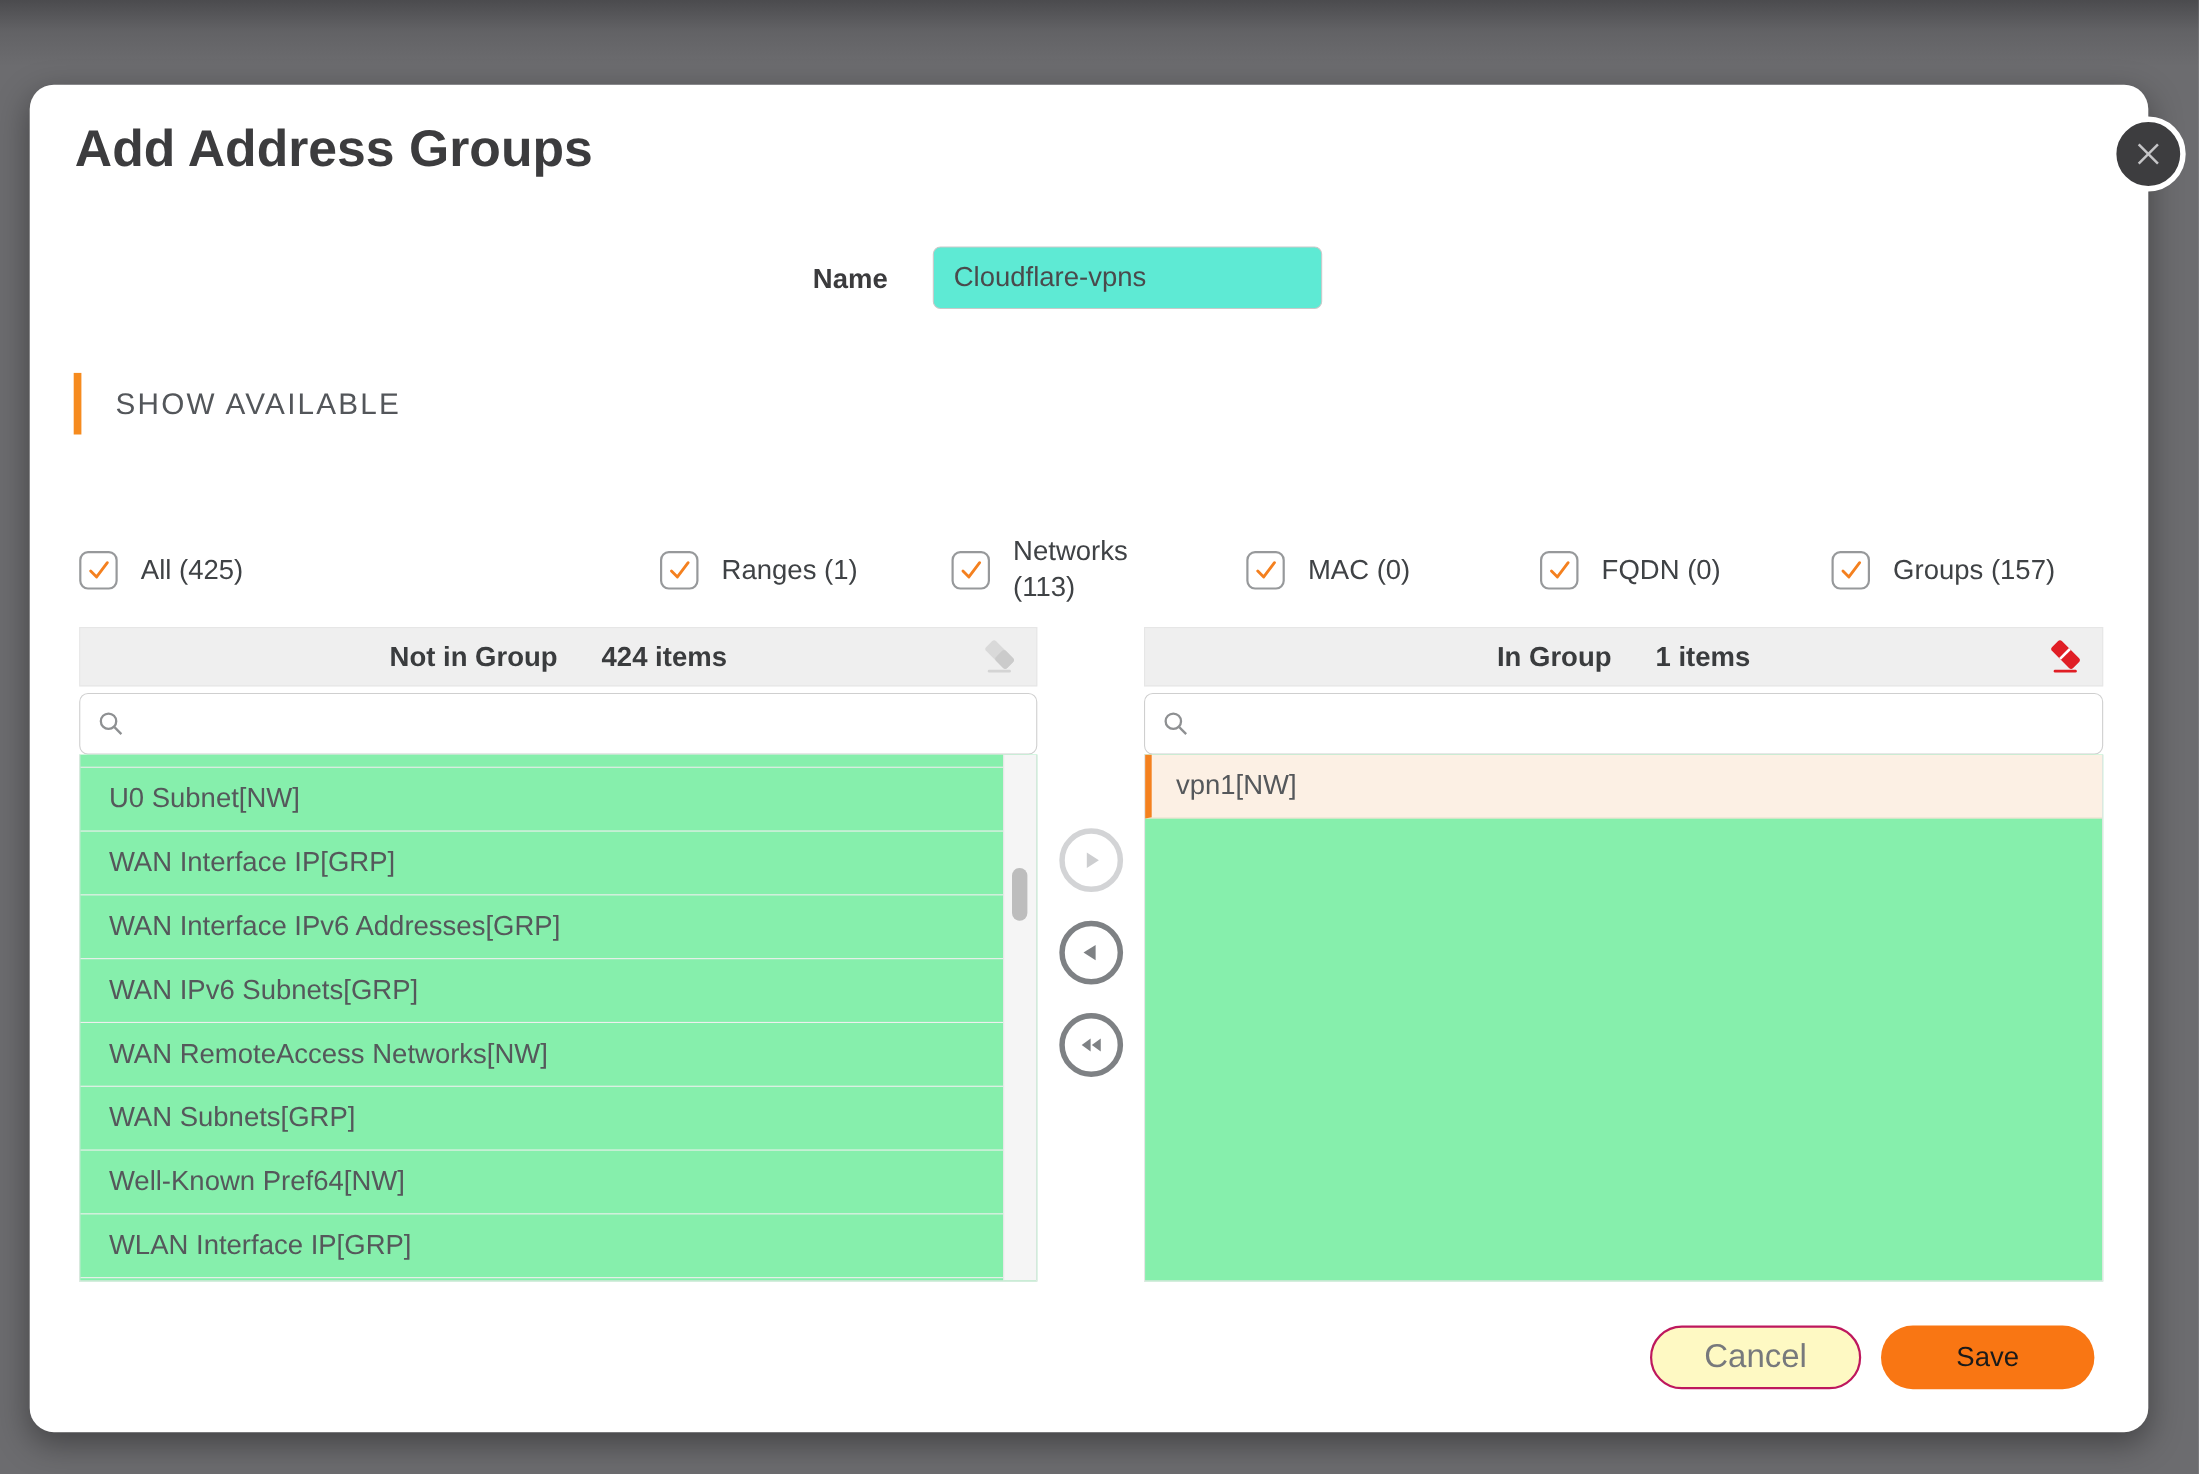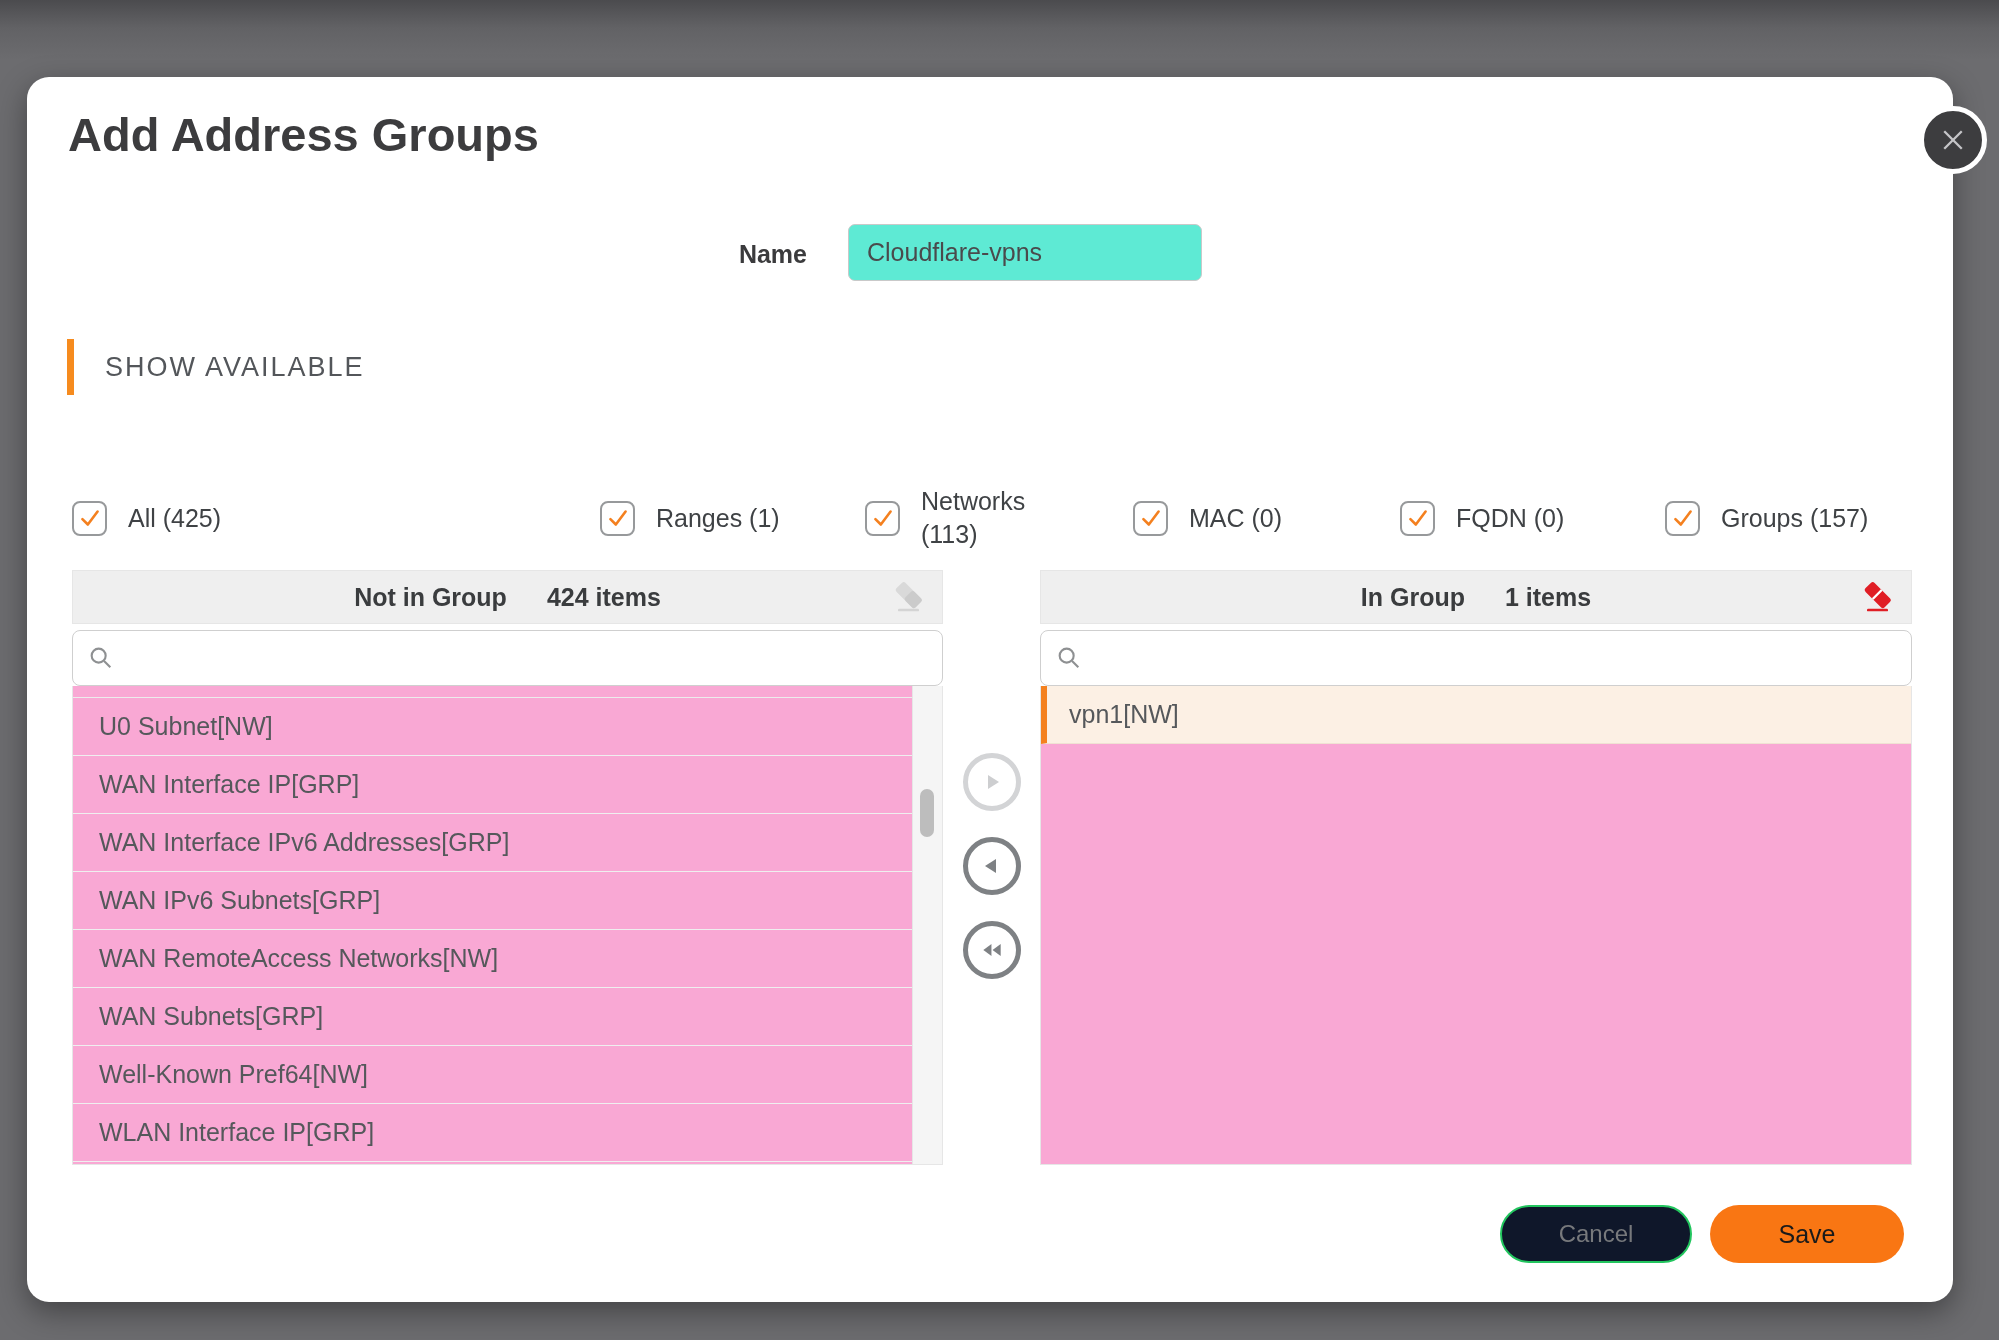--- a/index.html
+++ b/index.html
@@ -59,21 +59,21 @@
   .eraser-btn { position:absolute; right:14px; top:9px; cursor:pointer; line-height:0; }
   .panel-search {
     margin-top:6px; height:56px; border:1px solid #CFCFCF; border-radius:8px;
     background:#fff; display:flex; align-items:center; padding:0 14px;
   }
   .panel-search input {
     border:none; outline:none; flex:1; margin-left:10px;
     font-family:"Liberation Sans", sans-serif; font-size:24px; color:#4A4A4C; background:transparent;
   }
   .panel-list {
-    position:relative; height:479px; background:#f9a8d4;
+    position:relative; height:479px; background:#86efac;
     border:1px solid #E6E6E6; border-top:none; overflow:hidden;
   }
   .row-sliver { height:12px; border-bottom:1px solid #ECECEC; margin-right:30px; }
   .list-row {
     height:58px; display:flex; align-items:center; padding-left:26px;
     font-size:25px; color:#55585B; border-bottom:1px solid #EFEFEF; cursor:pointer;
   }
   .panel-left .list-row { margin-right:30px; }
   .scroll-track {
     position:absolute; right:0; top:0; width:30px; height:100%;
@@ -94,22 +94,22 @@
   .tbtn {
     position:absolute; left:calc(50% - 29px); width:58px; height:58px; border-radius:50%;
     background:#fff; display:flex; align-items:center; justify-content:center; cursor:pointer;
   }
   .tbtn-right  { top:183px; border:5px solid #D3D4D6; }
   .tbtn-left   { top:267px; border:5px solid #7E8184; }
   .tbtn-double { top:351px; border:5px solid #7E8184; }
 
   .cancel-btn {
     position:absolute; left:1473px; top:1128px; width:192px; height:58px;
-    border-radius:29px; border:2px solid #22c55e; background:#0f172a;
-    font-family:"Liberation Sans", sans-serif; font-size:24px; color:#77797C; cursor:pointer;
+    border-radius:29px; border:2px solid #be185d; background:#fef9c3;
+    font-family:"Liberation Sans", sans-serif; font-size:30px; color:#77797C; cursor:pointer;
   }
   .save-btn {
     position:absolute; left:1683px; top:1128px; width:194px; height:58px;
     border-radius:29px; border:none; background:#F97613;
     font-family:"Liberation Sans", sans-serif; font-size:25px; font-weight:400; color:#1A1A1A; cursor:pointer;
   }
 </style>
 </head>
 <body>
 

